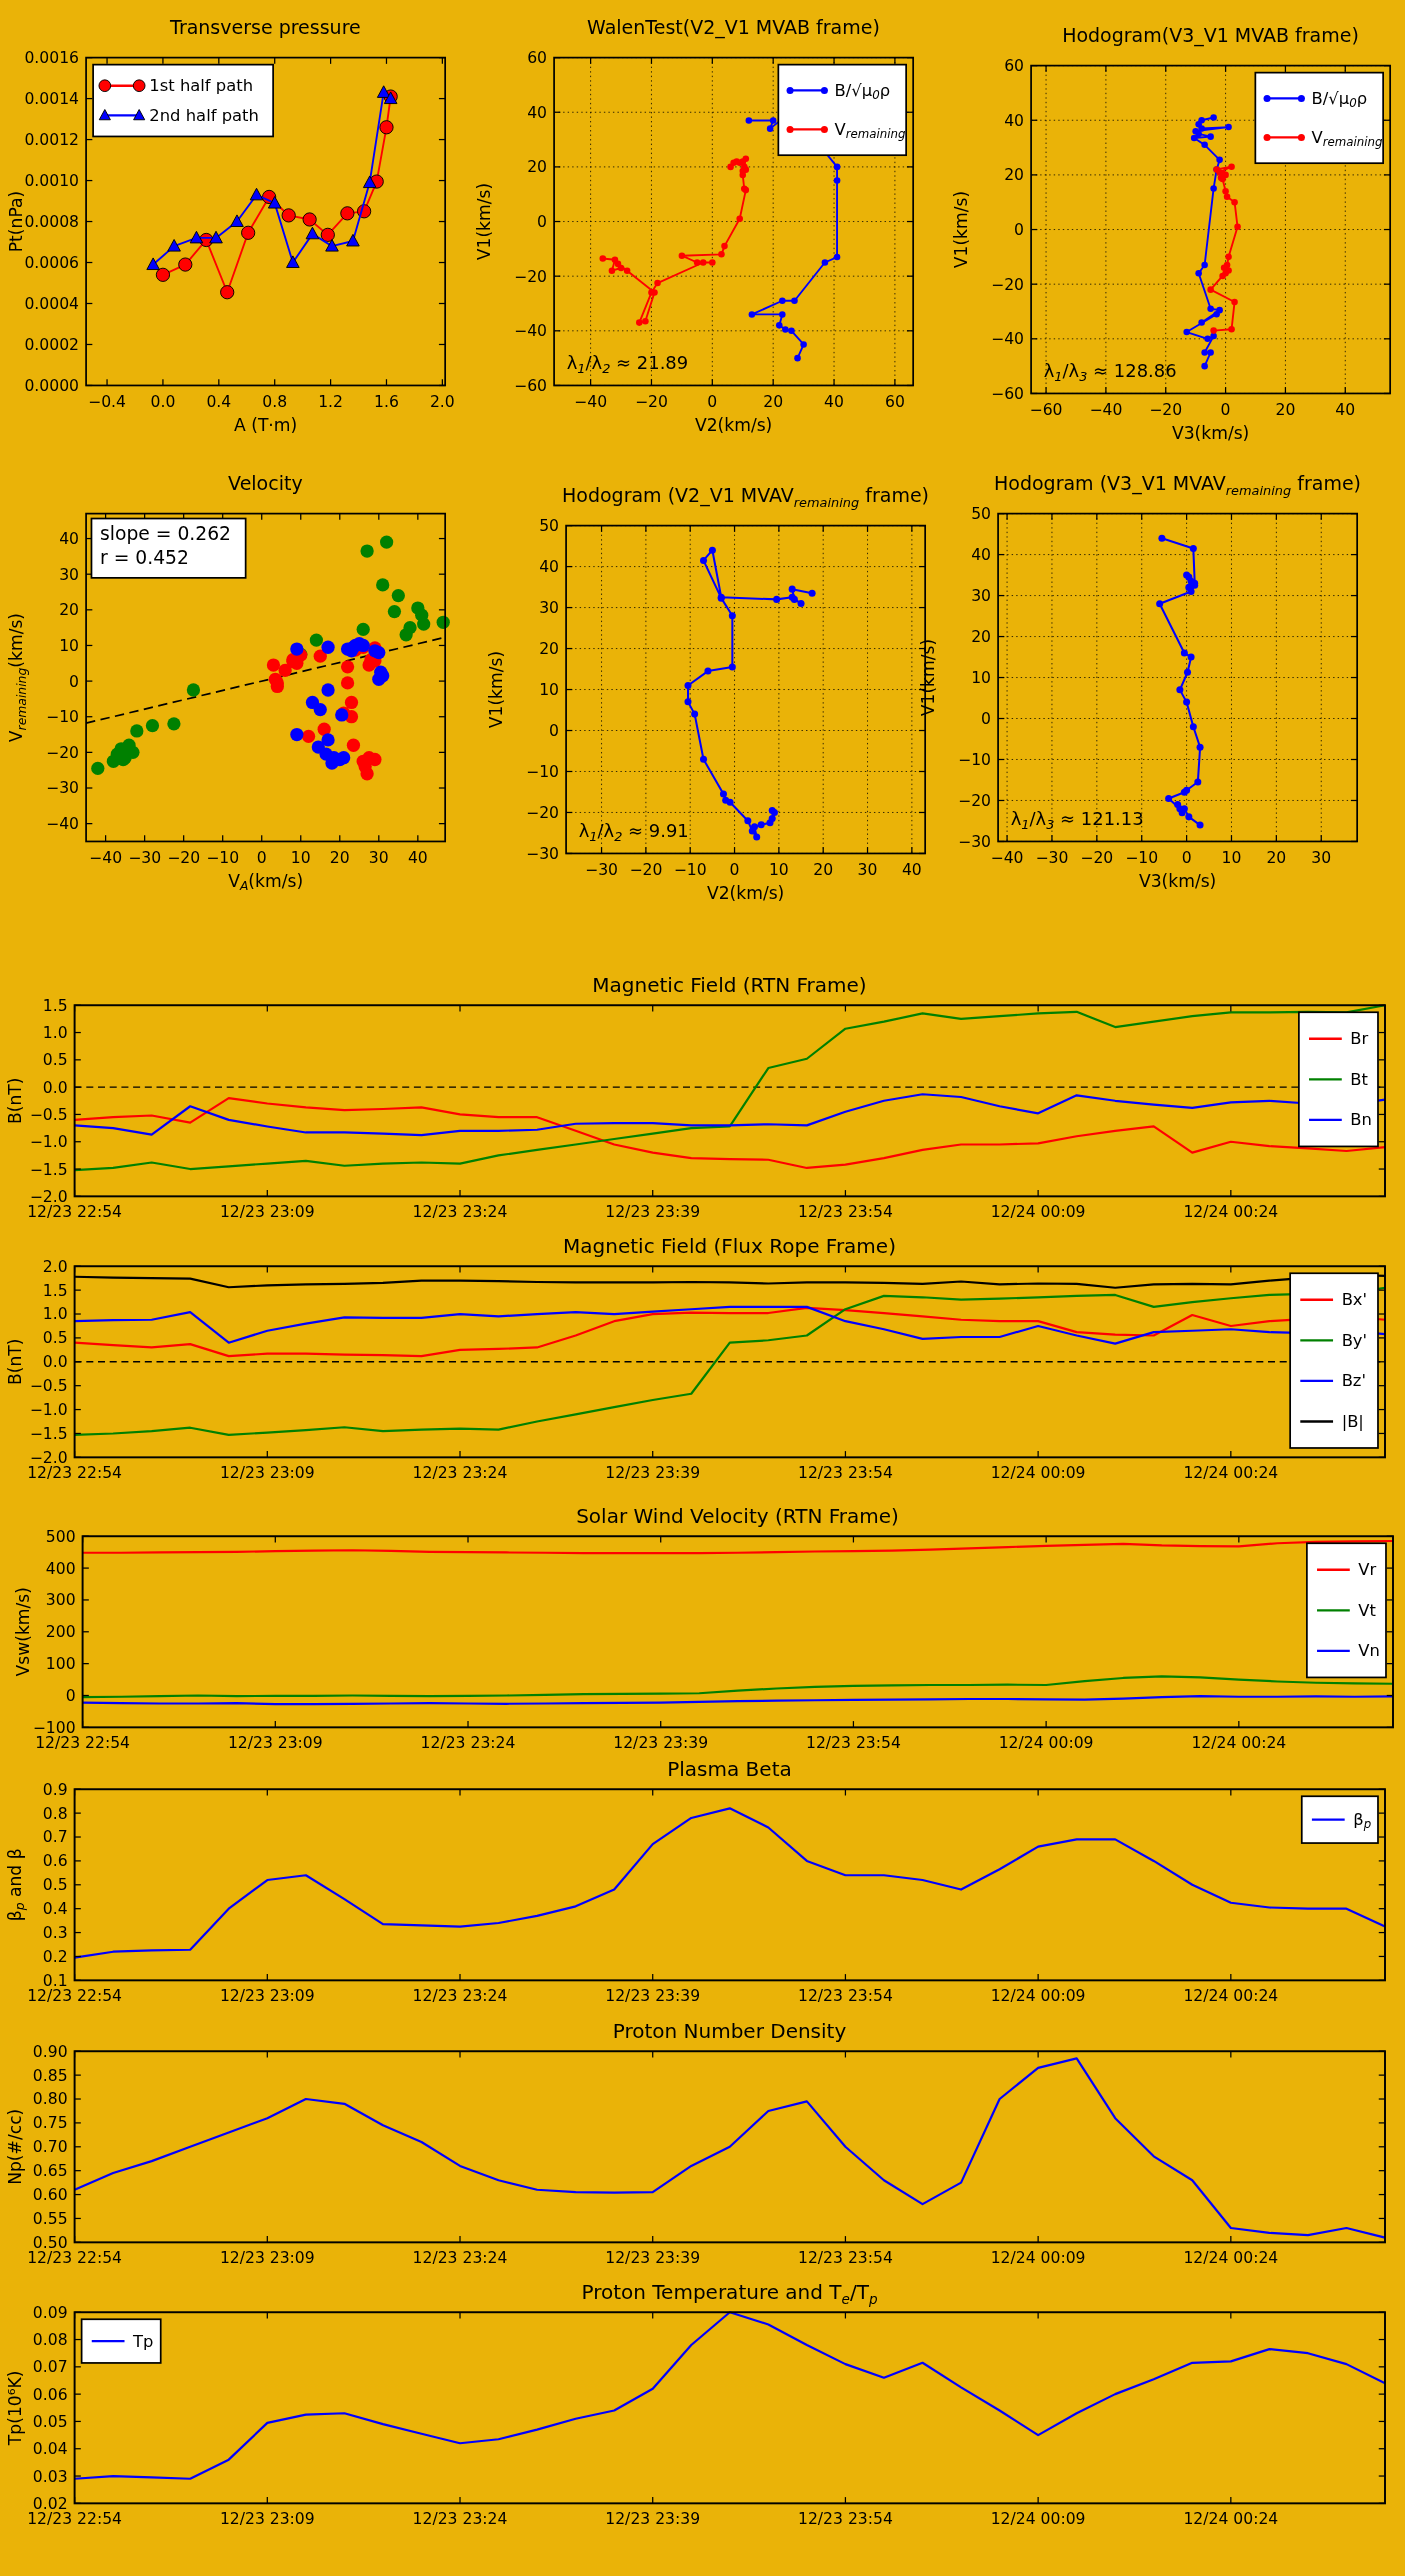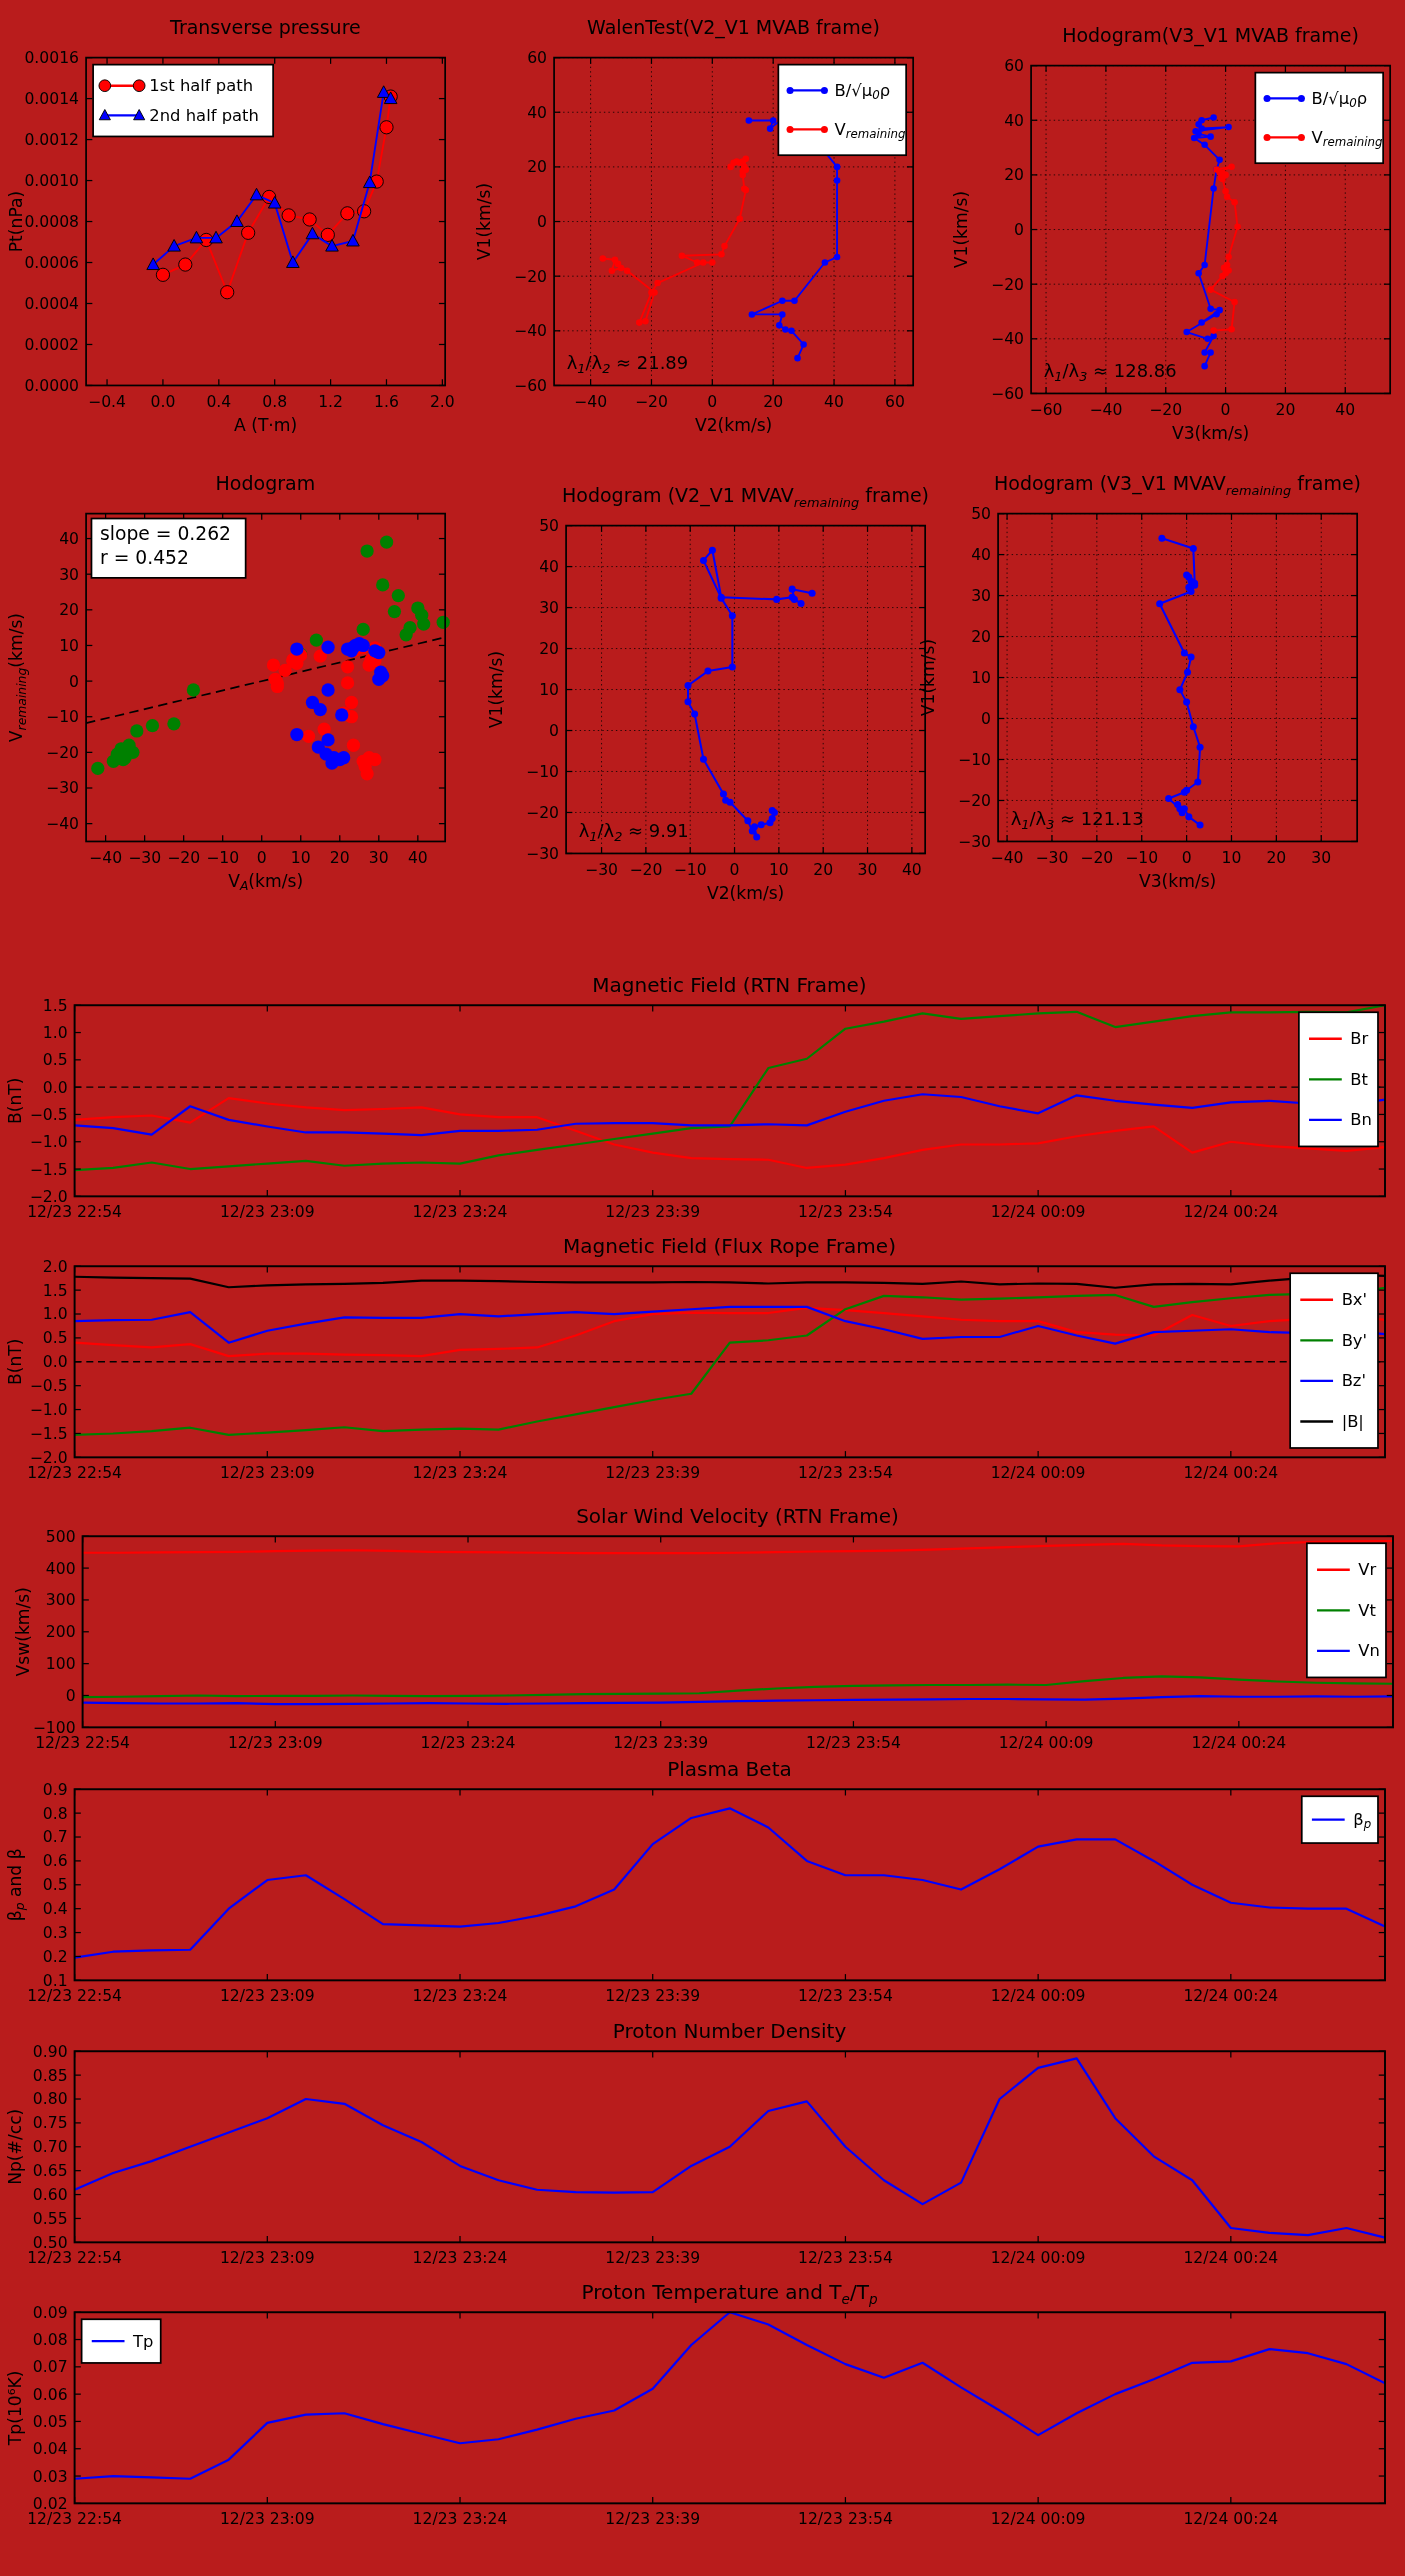--- a/index.html
+++ b/index.html
@@ -1,16 +1,16 @@
 <!DOCTYPE html>
 <html style="font-size:12.5px"><head>
 <meta charset="utf-8">
 <style>
   html,body{margin:0;padding:0;background:#888;}
-  #fig{position:relative;width:1405px;height:2576px;background:#b91c1c;
+  #fig{position:relative;width:1405px;height:2576px;background:#eab308;
        font-family:"DejaVu Sans",sans-serif;color:#000;}
   .cell{position:absolute;}
   .ctitle{position:relative;text-align:center;color:#000;white-space:nowrap;}
   .ctitle.sq{left:35px;width:453px;font-size:19px;height:30px;line-height:30px;}
   .ctitle.ts{left:27px;width:1405px;font-size:20px;height:26.5px;line-height:26.5px;}
   .ctitle sub{font-size:.68em;font-style:italic;}
   svg{display:block;}
   svg text{font-family:"DejaVu Sans",sans-serif;fill:#000;}
 </style>
 </head>
@@ -366,21 +366,21 @@
           <circle cx="451.3" cy="62" r="4.5" fill="#0000ff"></circle>
           <text x="464.3" y="69" font-size="21" text-anchor="start"><tspan>B/√μ</tspan><tspan dy="4.2" font-size="15.12" font-style="italic">0</tspan><tspan dy="-4.2">ρ</tspan></text>
           <line x1="405.3" y1="112" x2="453.3" y2="112" stroke="#ff0000" stroke-width="3"></line>
           <circle cx="407.3" cy="112" r="4.5" fill="#ff0000"></circle>
           <circle cx="451.3" cy="112" r="4.5" fill="#ff0000"></circle>
           <text x="464.3" y="119" font-size="21" text-anchor="start"><tspan>V</tspan><tspan dy="4.2" font-size="15.12" font-style="italic">remaining</tspan></text>
         </g>
       </svg>
   </figure>
   <figure class="cell" style="left:3.9px;top:468px;margin:0">
-    <div class="ctitle sq">Hodogram</div>
+    <div class="ctitle sq">Velocity</div>
     <svg width="453" height="402" viewBox="0 0 580 515">
         <path d="M105.0 288.4L565.0 178.4" fill="none" stroke="#000000" stroke-width="2.2" stroke-linejoin="round" stroke-dasharray="12 7"></path>
         <g>
           <circle cx="120" cy="346.4130434782609" r="8.5" fill="#008000"></circle>
           <circle cx="140" cy="337.2826086956522" r="8.5" fill="#008000"></circle>
           <circle cx="145" cy="328.1521739130435" r="8.5" fill="#008000"></circle>
           <circle cx="147.5" cy="332.7173913043478" r="8.5" fill="#008000"></circle>
           <circle cx="150" cy="321.304347826087" r="8.5" fill="#008000"></circle>
           <circle cx="152.5" cy="335" r="8.5" fill="#008000"></circle>
           <circle cx="155" cy="332.7173913043478" r="8.5" fill="#008000"></circle>

